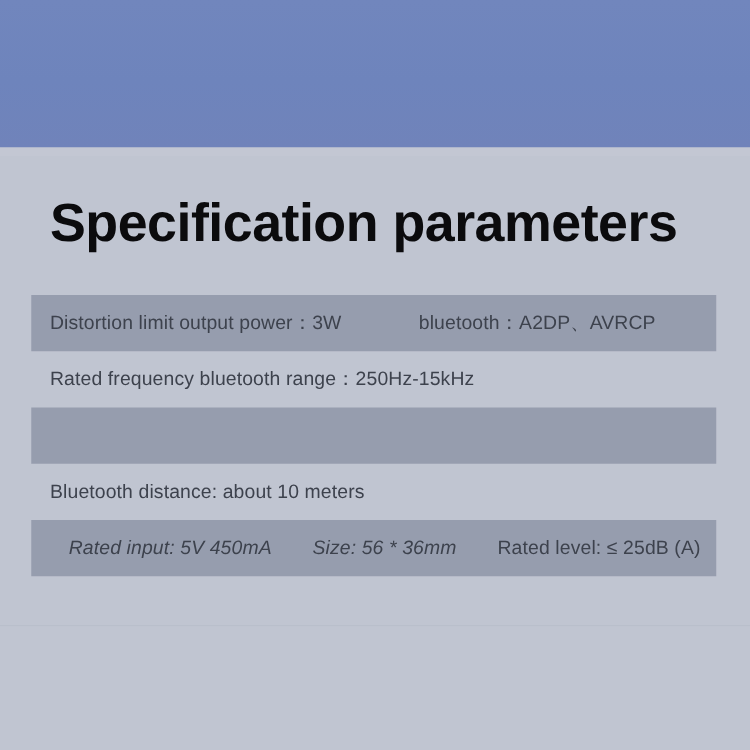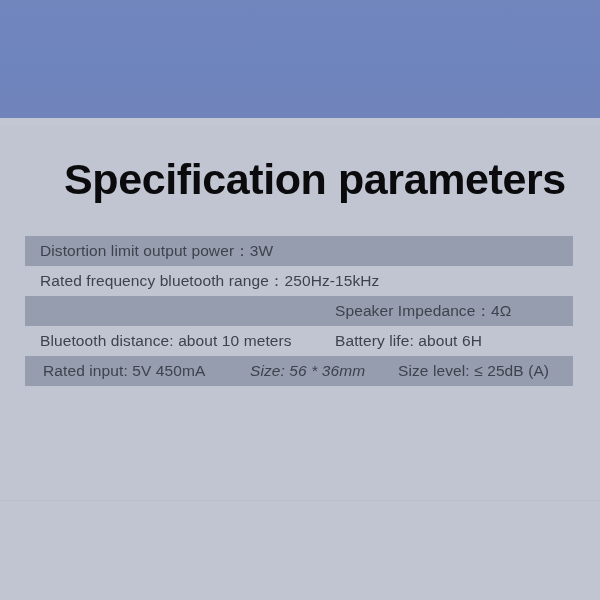--- a/index.html
+++ b/index.html
@@ -48,47 +48,46 @@
   .page-title {
     position: absolute;
     left: 40px;
     top: 158px;
     font-size: 43px;
     font-weight: bold;
     color: #0b0b0d;
     letter-spacing: -0.4px;
     line-height: 1;
     white-space: nowrap;
-    margin-left: 24px;
   }
   .spec-table {
     position: absolute;
     left: 25px;
     top: 236px;
     width: 548px;
   }
   .spec-row {
     position: relative;
-    height: 30px;
+    height: 45px;
     display: flex;
     align-items: center;
     background: transparent;
   }
   .spec-row.shaded {
     background: #969dae;
   }
   .cell {
     font-size: 15.5px;
     color: #3d424d;
     white-space: nowrap;
     letter-spacing: 0.1px;
   }
   .col-a { position: absolute; left: 15px; }
   .col-b { position: absolute; left: 310px; }
-  .row5 .col-a { left: 18px; }
+  .row5 .col-a { left: 30px; font-style: italic; }
   .row5 .col-b { left: 225px; font-style: italic; }
   .row5 .col-c { position: absolute; left: 373px; }
   .divider {
     position: absolute;
     left: 0;
     top: 500px;
     width: 600px;
     height: 1px;
     background: #b9bfcb;
   }
@@ -110,39 +109,38 @@
   <div class="banner-edge"></div>
 
   <div class="sheet"></div>
 
   <div class="page-title">Specification parameters</div>
 
   <div class="spec-table">
 
     <div class="spec-row shaded">
       <span class="cell col-a">Distortion limit output power：3W</span>
+      <span class="cell col-b">bluetooth：A2DP、AVRCP</span>
     </div>
 
     <div class="spec-row">
       <span class="cell col-a">Rated frequency bluetooth range：250Hz-15kHz</span>
     </div>
 
     <div class="spec-row shaded">
-      <span class="cell col-b">Speaker Impedance：4Ω</span>
     </div>
 
     <div class="spec-row">
       <span class="cell col-a">Bluetooth distance: about 10 meters</span>
-      <span class="cell col-b">Battery life: about 6H</span>
     </div>
 
     <div class="spec-row shaded row5">
       <span class="cell col-a">Rated input: 5V 450mA</span>
       <span class="cell col-b">Size: 56 * 36mm</span>
-      <span class="cell col-c">Size level: ≤ 25dB (A)</span>
+      <span class="cell col-c">Rated level: ≤ 25dB (A)</span>
     </div>
 
   </div>
 
   <div class="divider"></div>
   <div class="footer-area"></div>
 
 </div>
 
 </body></html>

